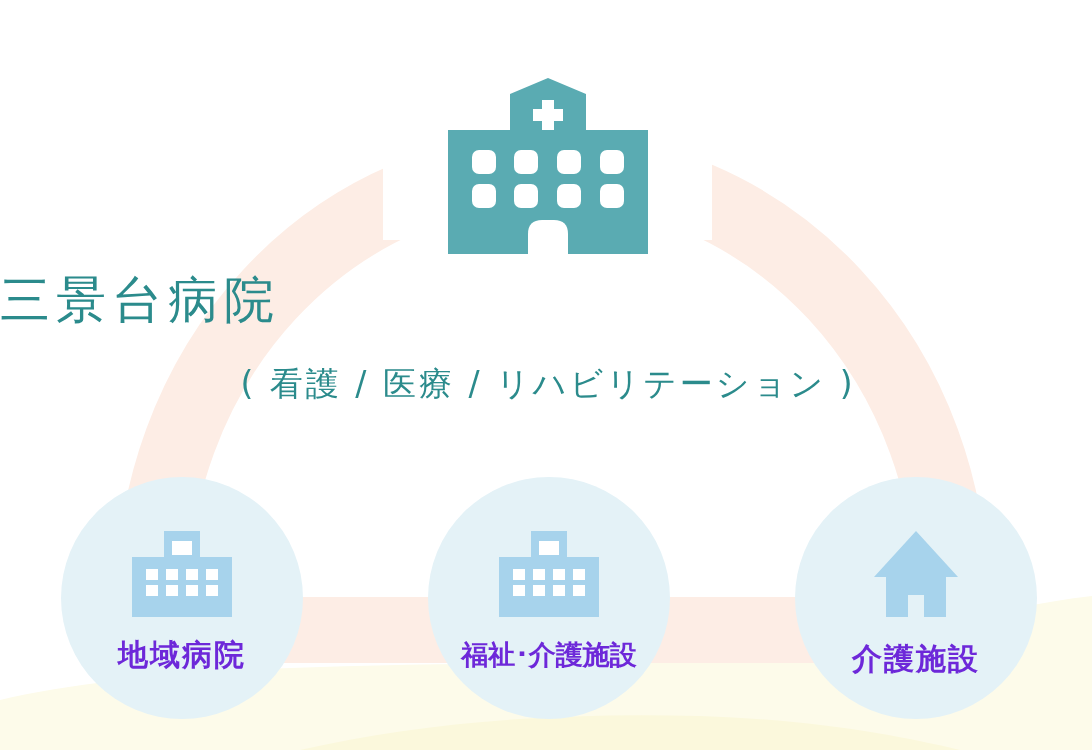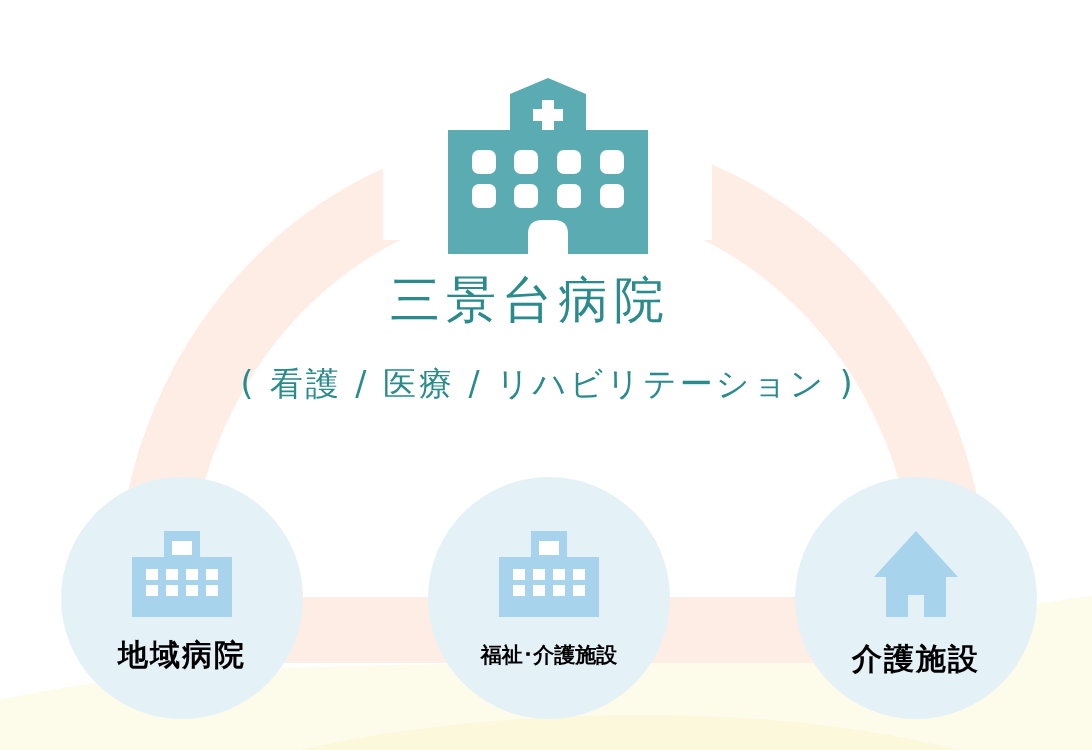--- a/index.html
+++ b/index.html
@@ -5,39 +5,39 @@
   html, body { margin: 0; padding: 0; }
   body {
     width: 1092px; height: 750px; overflow: hidden; position: relative;
     background: #ffffff;
     font-family: "DejaVu Sans", "Liberation Sans", sans-serif;
   }
   .bg-svg { position: absolute; left: 0; top: 0; width: 1092px; height: 750px; }
   .main-icon { position: absolute; left: 446px; top: 76px; width: 204px; height: 180px; }
   .title {
     position: absolute; left: 0; width: 1060px; top: 268px;
-    text-align: center; font-size: 50px; letter-spacing: 6px;
+    font-size: 50px; letter-spacing: 6px;
     color: #2b8b8c; font-weight: normal; line-height: 64px;
   }
   .subtitle {
     position: absolute; left: 0; width: 1096px; top: 362px;
     text-align: center; font-size: 33px; letter-spacing: 3px;
     color: #2b8b8c; line-height: 44px;
   }
   .node {
     position: absolute; width: 242px; height: 242px; border-radius: 50%;
     background: #e4f2f7;
   }
   .node .icon { position: absolute; left: 71px; top: 52px; width: 100px; height: 90px; }
   .node .label {
     position: absolute; left: 0; width: 242px; top: 158px;
-    text-align: center; font-size: 30px; font-weight: bold; color: #000000;
+    text-align: center; font-size: 30px; font-weight: bold; color: #6d28d9;
     letter-spacing: 2px; line-height: 40px;
   }
-  .node .label.small { font-size: 21px; letter-spacing: 0px; }
+  .node .label.small { font-size: 27px; letter-spacing: 0px; }
 </style>
 </head>
 <body>
 
 <svg class="bg-svg" viewBox="0 0 1092 750" xmlns="http://www.w3.org/2000/svg">
 
   <path d="M0 700 C 120 672, 300 664, 520 664 L 760 660 C 900 640, 1000 606, 1092 596 L 1092 750 L 0 750 Z" fill="#fdfbea"></path>
   <path d="M300 750 C 420 722, 560 712, 700 716 C 820 720, 900 736, 960 750 Z" fill="#fbf8dc"></path>
 
   <defs>

